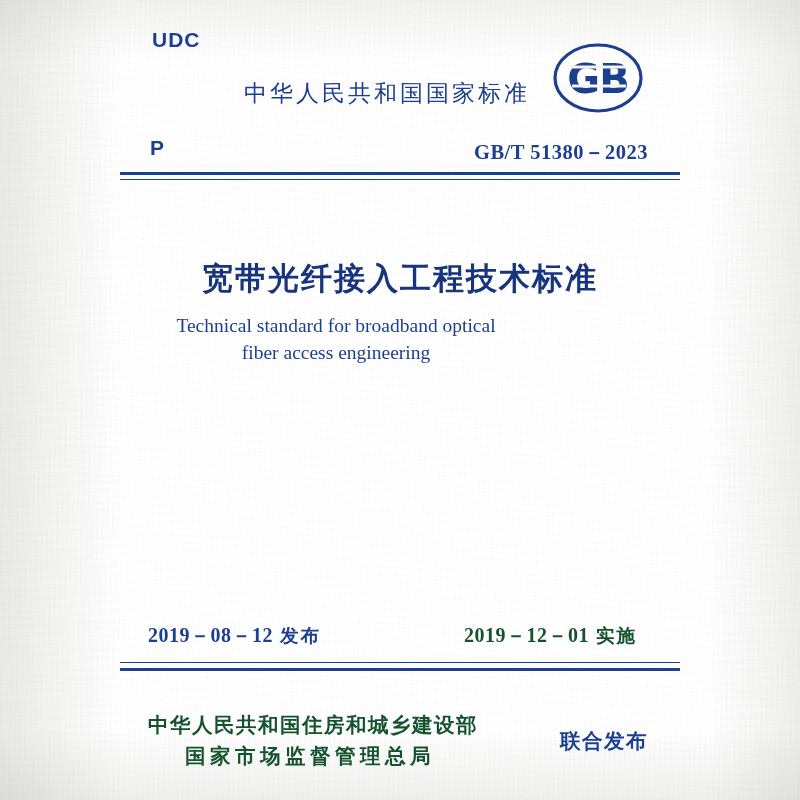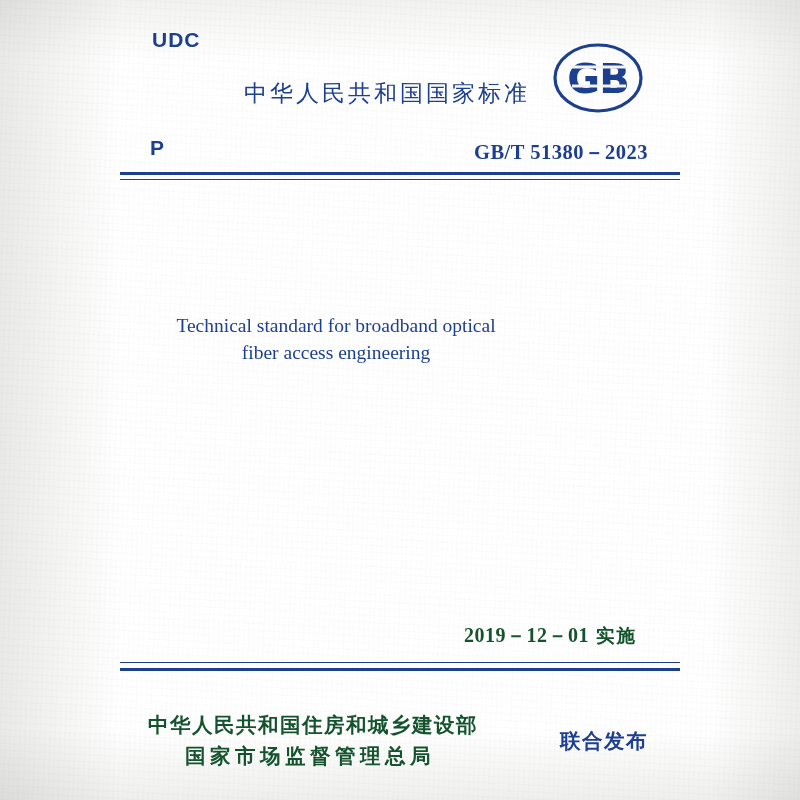--- a/index.html
+++ b/index.html
@@ -220,25 +220,29 @@
       </g>
     </svg>
   </div>
 
   <div class="p-mark">P</div>
   <div class="std-code">GB/T  51380－2023</div>
 
   <div class="rule-thick"></div>
   <div class="rule-thin"></div>
 
+  <div class="title-cn">宽带光纤接入工程技术标准</div>
   <div class="title-en">
     <div>Technical standard for broadband optical</div>
     <div>fiber access engineering</div>
   </div>
 
+  <div class="date-issue">
+    <span>2019－08－12</span><span class="cjk">发布</span>
+  </div>
 
   <div class="date-impl">
     <span>2019－12－01</span><span class="cjk">实施</span>
   </div>
 
   <div class="rule-bottom-thin"></div>
   <div class="rule-bottom-thick"></div>
 
   <div class="publishers">
     <div>中华人民共和国住房和城乡建设部</div>

